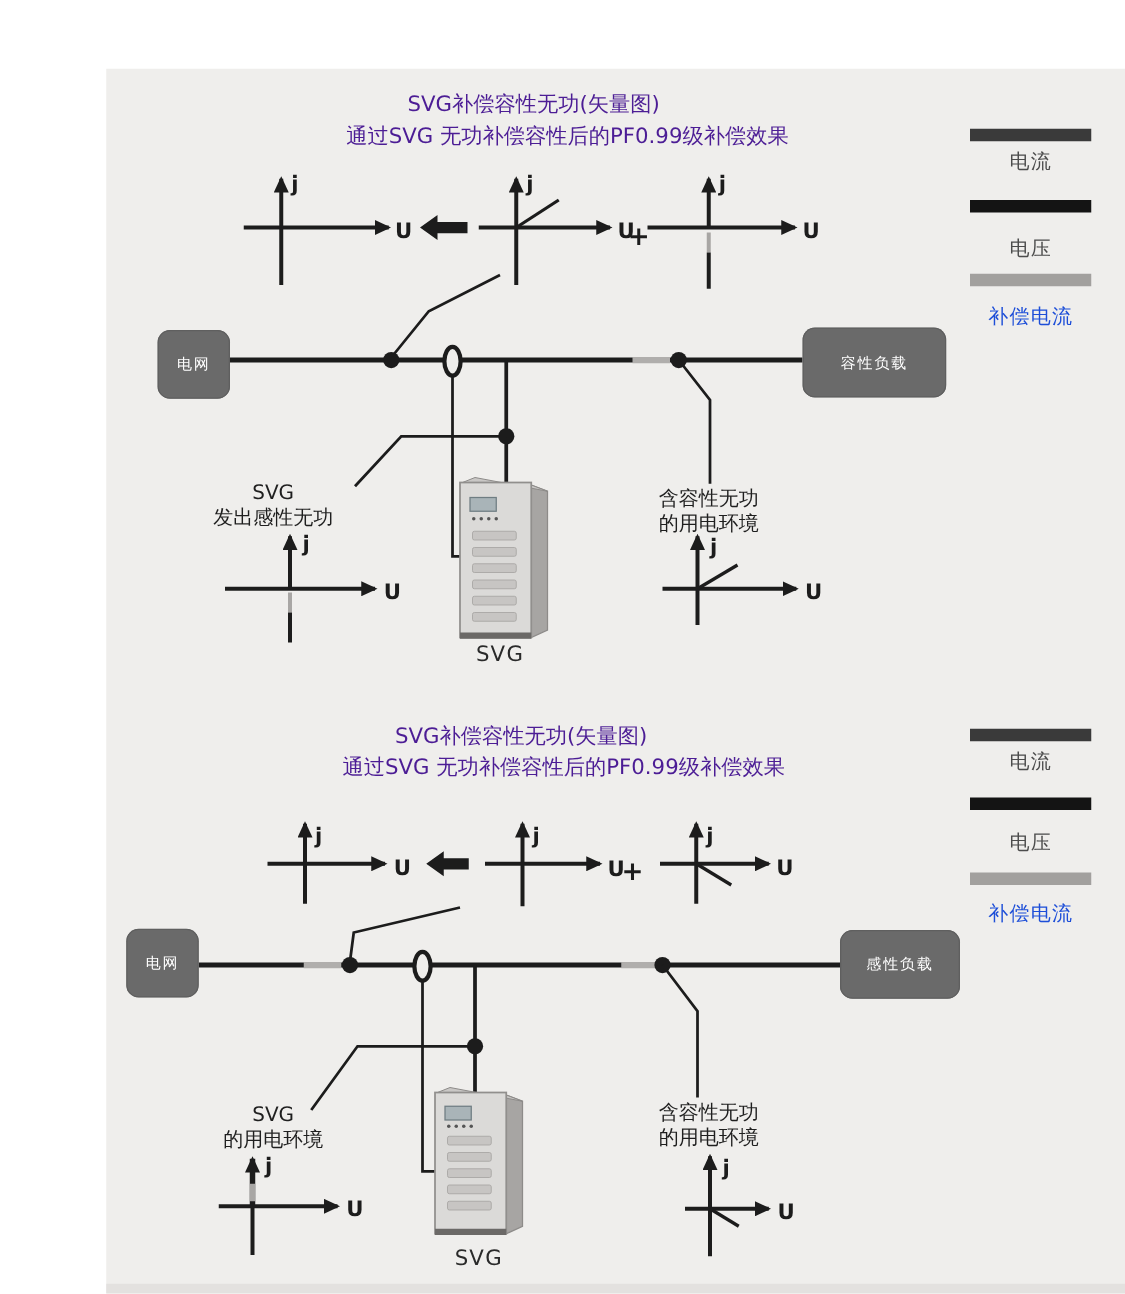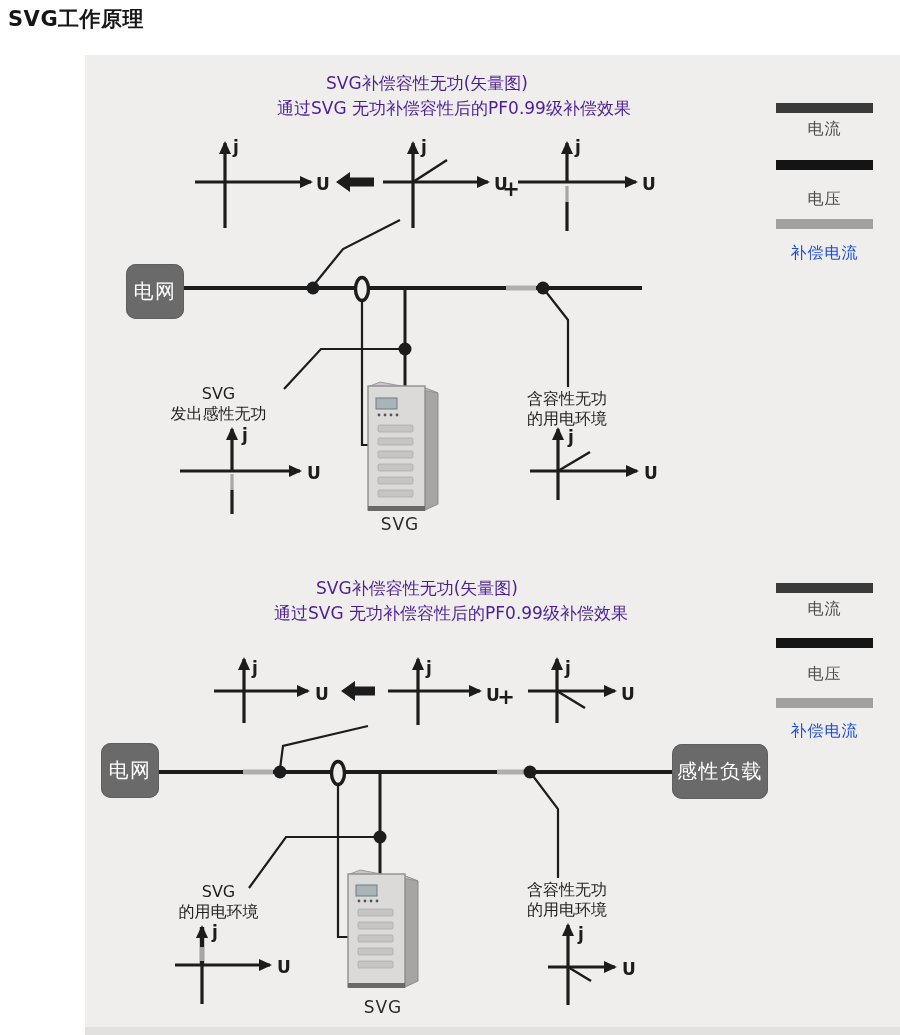--- a/index.html
+++ b/index.html
@@ -5,41 +5,40 @@
   html,body{margin:0;padding:0;background:#fff;}
   .stage{position:relative;width:900px;height:1035px;background:#ffffff;
          font-family:"DejaVu Sans",sans-serif;overflow:hidden;}
   .page-title{position:absolute;left:8px;top:5px;font-size:21px;font-weight:bold;
               color:#161616;letter-spacing:0.5px;}
   .panel-bg{position:absolute;left:85px;top:55px;width:815px;height:980px;background:#efeeec;}
   .panel-strip{position:absolute;left:85px;top:1027px;width:815px;height:8px;background:#e3e1df;}
   .art{position:absolute;left:0;top:0;width:900px;height:1035px;}
   .ptitle{position:absolute;text-align:center;font-size:17px;color:#4c1d95;}
   .box{position:absolute;background:#6a6a6a;color:#ffffff;border-radius:10px;
-       display:flex;align-items:center;justify-content:center;font-size:20px;
+       display:flex;align-items:center;justify-content:center;font-size:12px;
        letter-spacing:1.5px;box-shadow:0 0 0 1px #5f5f5f inset;}
   .legend-bar{position:absolute;width:97px;height:9.5px;}
   .lg-c0{background:#3a3a3a;} .lg-c1{background:#141414;} .lg-c2{background:#a2a09e;}
   .legend-label{position:absolute;width:97px;text-align:center;font-size:16px;color:#4c4c4c;
                 letter-spacing:1px;}
   .legend-label.gray{color:#1d4ed8;}
   .note{position:absolute;font-size:16px;color:#1f1f1f;line-height:20px;}
   .note .ln{white-space:nowrap;}
   .note.center{text-align:center;}
   .dev-label{position:absolute;text-align:center;font-size:17px;color:#2a2a2a;letter-spacing:1px;}
   svg text{font-family:"DejaVu Sans",sans-serif;font-weight:bold;fill:#1c1c1c;}
   .axlbl{font-size:17px;}
   .plus{font-size:21px;}
 </style>
 </head>
 <body>
 
 <div class="stage">
 
-  <div class="page-title">SVG工作原理</div>
   <div class="panel-bg"></div>
   <div class="panel-strip"></div>
 
   <svg class="art" viewBox="0 0 900 1035">
     <defs>
       <marker id="ah" markerUnits="userSpaceOnUse" markerWidth="13" markerHeight="12" refX="11" refY="6" orient="auto">
         <path d="M0,0 L13,6 L0,12 Z" fill="#1c1c1c"></path>
       </marker>
     </defs>
 
@@ -194,20 +193,21 @@
   <div class="ptitle" style="left:154px;top:97px;width:600px;">通过SVG 无功补偿容性后的PF0.99级补偿效果</div>
 
   <div class="legend-bar lg-c0" style="left:776px;top:103px;"></div>
   <div class="legend-label" style="left:776px;top:119px;">电流</div>
   <div class="legend-bar lg-c1" style="left:776px;top:160px;"></div>
   <div class="legend-label" style="left:776px;top:189px;">电压</div>
   <div class="legend-bar lg-c2" style="left:776px;top:219px;"></div>
   <div class="legend-label gray" style="left:776px;top:243px;">补偿电流</div>
 
   <div class="box" style="left:126px;top:264px;width:58px;height:55px;">电网</div>
+  <div class="box" style="left:642px;top:262px;width:115px;height:56px;">容性负载</div>
 
   <div class="note center" style="left:148px;top:384px;width:141px;">
     <div class="ln">SVG</div>
     <div class="ln">发出感性无功</div>
   </div>
   <div class="note" style="left:527px;top:389px;width:130px;">
     <div class="ln">含容性无功</div>
     <div class="ln">的用电环境</div>
   </div>
   <div class="dev-label" style="left:360px;top:514px;width:80px;">SVG</div>

